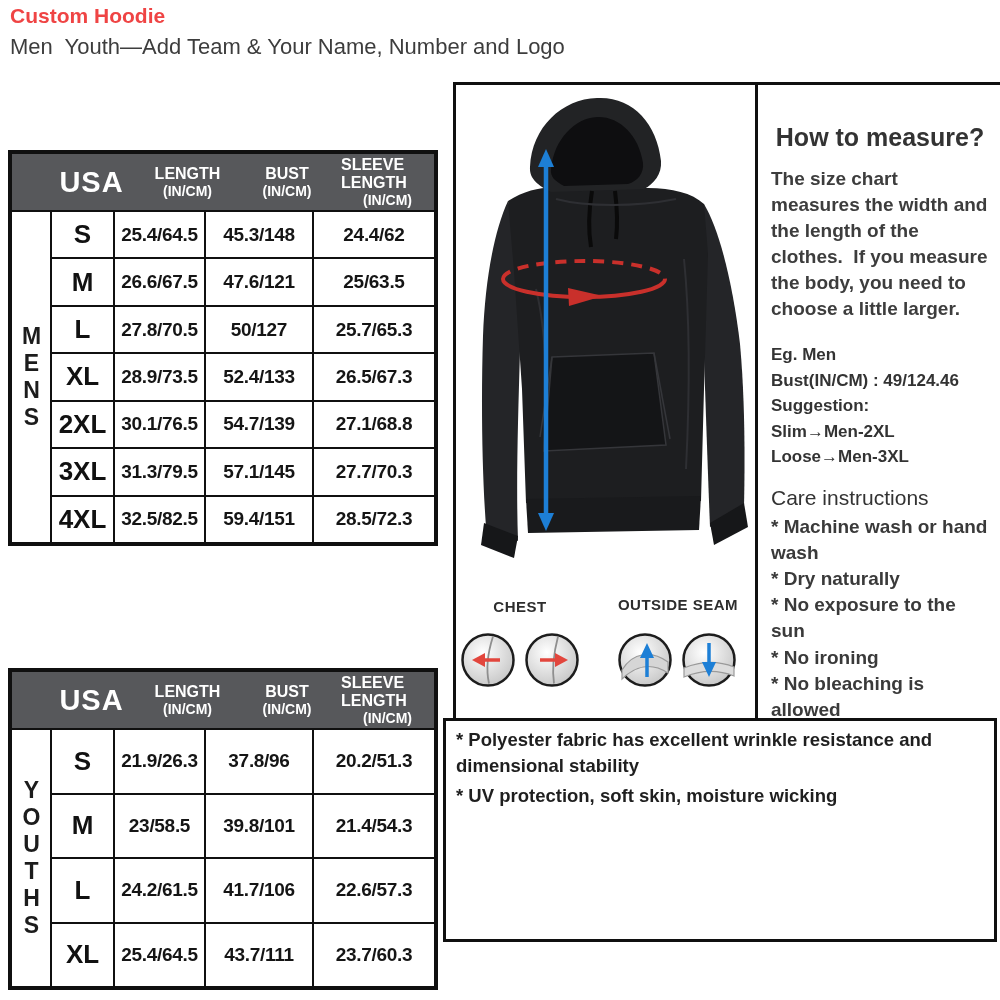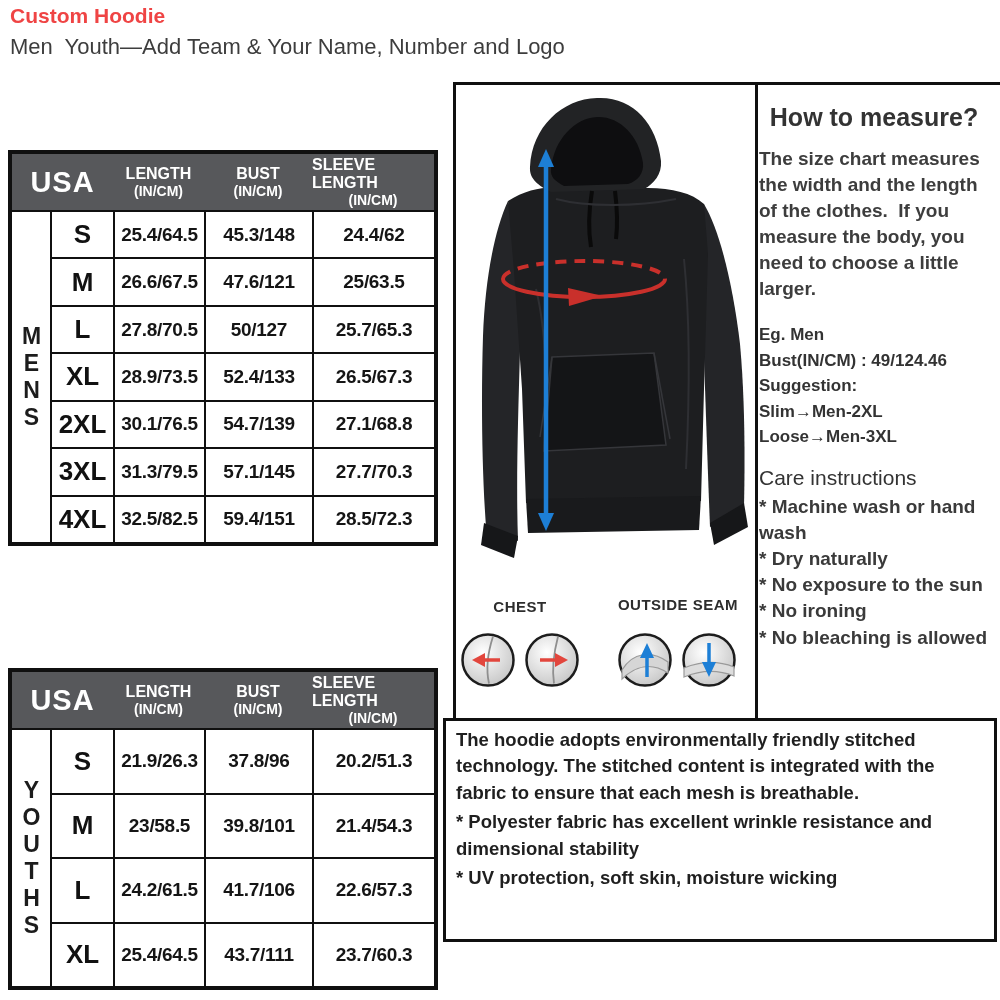--- a/index.html
+++ b/index.html
@@ -10,21 +10,21 @@
   
   .page-title{position:absolute;left:10px;top:4px;font-size:21px;font-weight:700;color:#ef4444;}
   .page-subtitle{position:absolute;left:10px;top:34px;font-size:22px;font-weight:400;color:#3d3d3d;white-space:pre-wrap;}
 
   
   .size-table{position:absolute;left:8px;width:430px;border:4px solid #101010;background:#fff;
     display:flex;flex-direction:column;box-sizing:border-box;}
   .size-table.mens{top:150px;height:396px;}
   .size-table.youths{top:668px;height:322px;}
   .st-header{flex:none;height:56px;background:var(--table-header-bg,#57585b);color:#fff;
-    display:flex;align-items:center;border-bottom:2px solid #101010;}
+    display:flex;align-items:center;border-bottom:2px solid #101010;padding-left:29px;}
   .st-h-usa{width:101px;text-align:center;font-size:29px;font-weight:700;letter-spacing:1px;}
   .st-h-col{display:flex;flex-direction:column;align-items:center;justify-content:center;line-height:1.15;}
   .st-h-col .t{font-size:16px;font-weight:700;}
   .st-h-col .s{font-size:14px;font-weight:700;}
   .st-h-len{width:91px;}.st-h-bust{width:108px;}.st-h-slv{flex:1;}
   .st-body{flex:1;display:grid;grid-template-columns:38px 61px 89px 106px 1fr;
     grid-auto-rows:1fr;gap:2px;background:#101010;}
   .st-cell{background:#fff;display:flex;align-items:center;justify-content:center;}
   .group-cell{background:#fff;display:flex;align-items:center;justify-content:center;}
   .mens .group-cell{grid-row:1 / span 7;}
@@ -41,21 +41,21 @@
   .hoodie-svg{position:absolute;left:0;top:4px;}
   .diagram-label{position:absolute;font-size:15px;font-weight:700;color:#2d2d2d;letter-spacing:.5px;text-align:center;}
   .chest-label{left:12px;top:513px;width:104px;}
   .seam-label{left:158px;top:511px;width:128px;}
   .m-icon{position:absolute;width:56px;height:56px;}
   .icon-chest-left{left:4px;top:547px;}
   .icon-chest-right{left:68px;top:547px;}
   .icon-seam-up{left:161px;top:547px;}
   .icon-seam-down{left:225px;top:547px;}
 
-  .measure-section{flex:1;padding:10px 11px 0 1px;box-sizing:border-box;color:#3a3a3a;}
+  .measure-section{flex:1;padding:10px 11px 0 13px;box-sizing:border-box;color:#3a3a3a;margin-top:20px;}
   .measure-heading{font-size:25px;font-weight:700;color:#333;text-align:center;margin-top:8px;}
   .measure-intro{font-size:19px;font-weight:600;line-height:1.37;margin-top:14px;white-space:pre-wrap;color:#3d3d3d;}
   .example-block{margin-top:20px;font-size:17px;font-weight:700;line-height:1.5;color:#333;}
   .care-heading{font-size:21px;font-weight:500;color:#333;margin-top:16px;}
   .care-list{margin-top:4px;font-size:19px;font-weight:600;line-height:1.38;color:#3a3a3a;}
 
   
   .description-box{position:absolute;left:443px;top:718px;width:554px;height:224px;
     border:3px solid #101010;box-sizing:border-box;padding:6px 10px;font-size:18.5px;
     font-weight:700;color:#1f1f1f;line-height:1.43;}
@@ -264,16 +264,15 @@
       <div>* Machine wash or hand wash</div>
       <div>* Dry naturally</div>
       <div>* No exposure to the sun</div>
       <div>* No ironing</div>
       <div>* No bleaching is allowed</div>
     </div>
   </div>
 </div>
 
 <div class="description-box">
-  <div class="d-line">The hoodie adopts environmentally friendly stitched technology. The stitched content is integrated with the fabric to ensure that each mesh is breathable.</div>
   <div class="d-line">* Polyester fabric has excellent wrinkle resistance and dimensional stability</div>
   <div class="d-line">* UV protection, soft skin, moisture wicking</div>
 </div>
 
 </body></html>

